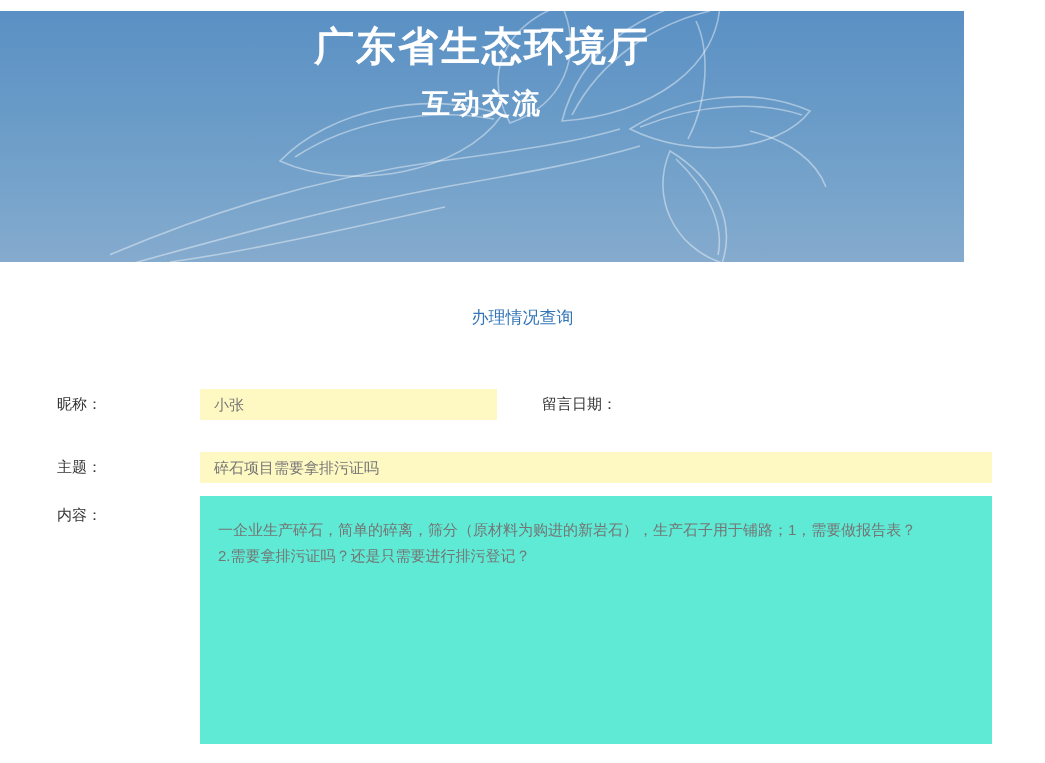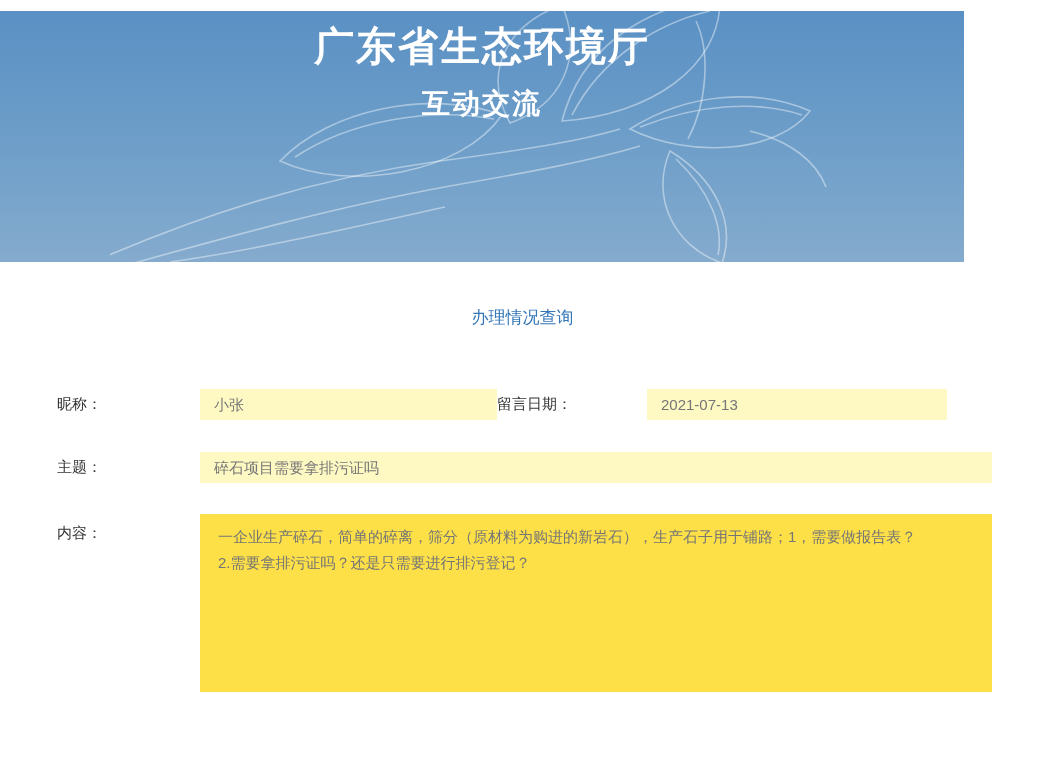--- a/index.html
+++ b/index.html
@@ -53,54 +53,55 @@
     text-align: center;
     color: #3276b8;
     font-size: 17px;
     font-weight: normal;
     line-height: 24px;
   }
   .form { margin-left: 57px; }
   .row { display: flex; align-items: center; }
   .row-1 { margin-top: 59px; }
   .row-2 { margin-top: 32px; }
-  .row-3 { margin-top: 31px; align-items: flex-start; }
+  .row-3 { margin-top: 13px; align-items: flex-start; }
   .field-label {
     width: 143px;
     color: #333333;
     font-size: 15px;
     flex: 0 0 auto;
   }
   .row-3 .field-label { padding-top: 10px; }
   .date-label {
     width: 150px;
+    margin-left: 45px;
     color: #333333;
     font-size: 15px;
     flex: 0 0 auto;
   }
   .input-box {
     background: #fef9c3;
     color: #757575;
     font-size: 15px;
     height: 31px;
     line-height: 31px;
     padding: 0 14px;
     overflow: hidden;
     white-space: nowrap;
   }
   .input-nickname { width: 297px; }
   .input-date { width: 300px; }
   .input-subject { width: 792px; }
   .textarea-box {
-    background: #fde047;
+    background: #5eead4;
     color: #757575;
     font-size: 15px;
     width: 792px;
-    height: 178px;
-    padding: 10px 18px;
+    height: 248px;
+    padding: 21px 18px;
     line-height: 26px;
     white-space: pre-wrap;
     overflow: hidden;
   }
 </style>
 </head>
 <body>
 
 <div class="header">
   <svg class="floral" viewBox="0 0 720 251" fill="none" stroke="rgba(255,255,255,0.42)" stroke-width="1.6">
@@ -131,21 +132,20 @@
 
 <div class="content">
   <h2 class="page-title">办理情况查询</h2>
 
   <div class="form">
 
     <div class="row row-1">
       <span class="field-label">昵称：</span>
       <div class="input-box input-nickname">小张</div>
       <span class="date-label">留言日期：</span>
-      <div class="input-box input-date">2021-07-13</div>
     </div>
 
     <div class="row row-2">
       <span class="field-label">主题：</span>
       <div class="input-box input-subject">碎石项目需要拿排污证吗</div>
     </div>
 
     <div class="row row-3">
       <span class="field-label">内容：</span>
       <div class="textarea-box">一企业生产碎石，简单的碎离，筛分（原材料为购进的新岩石），生产石子用于铺路；1，需要做报告表？

